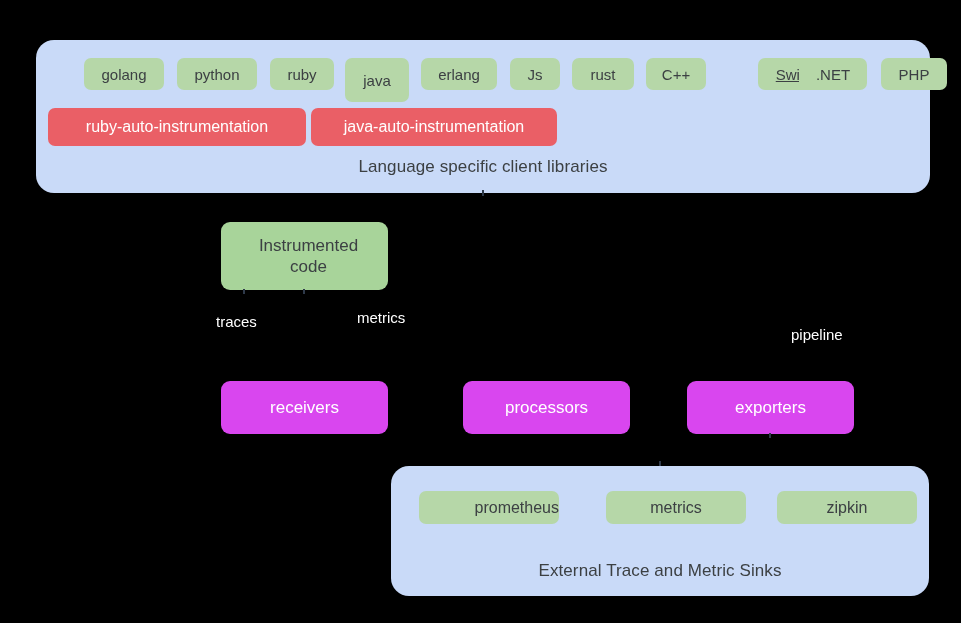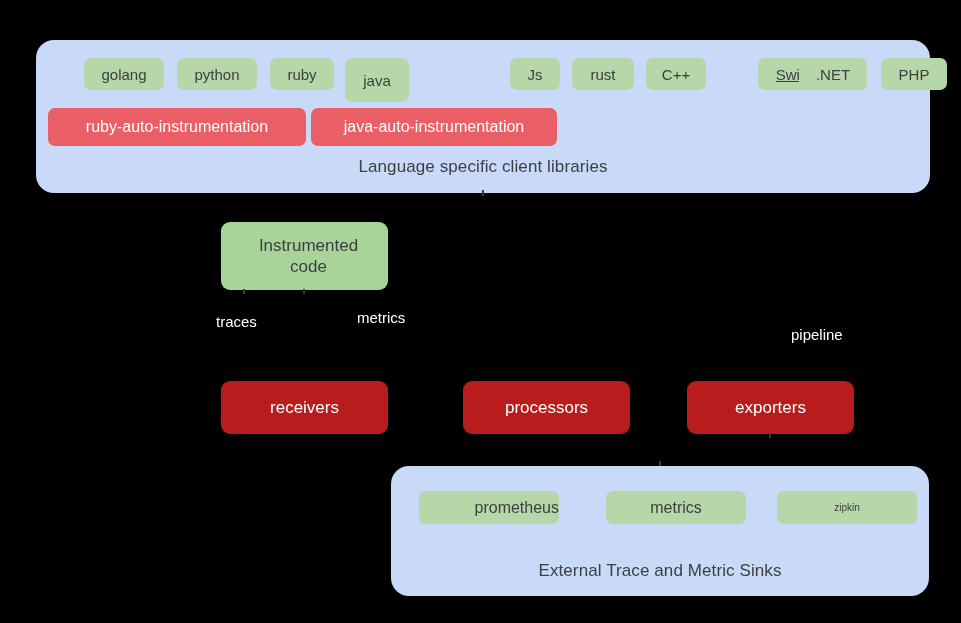--- a/index.html
+++ b/index.html
@@ -65,21 +65,21 @@
     box-sizing: border-box;
     white-space: pre-line;
     line-height: 1.25;
   }
   .box-green {
     background: #a8d49a;
     color: #3c4043;
     font-size: 17px;
   }
   .box-blue {
-    background: #b91c1c;
+    background: #d946ef;
     color: #ffffff;
     font-size: 17px;
   }
 
   
   .edge-label {
     position: absolute;
     color: #ffffff;
     font-size: 15px;
     white-space: nowrap;
@@ -102,20 +102,23 @@
       <span>golang</span>
     </div>
     <div class="chip chip-green" style="left:141px; top:18px; width:80px; height:32px;">
       <span>python</span>
     </div>
     <div class="chip chip-green" style="left:234px; top:18px; width:64px; height:32px;">
       <span>ruby</span>
     </div>
     <div class="chip chip-green" style="left:309px; top:18px; width:64px; height:44px;">
       <span>java</span>
+    </div>
+    <div class="chip chip-green" style="left:385px; top:18px; width:76px; height:32px;">
+      <span>erlang</span>
     </div>
     <div class="chip chip-green" style="left:474px; top:18px; width:50px; height:32px;">
       <span>Js</span>
     </div>
     <div class="chip chip-green" style="left:536px; top:18px; width:62px; height:32px;">
       <span>rust</span>
     </div>
     <div class="chip chip-green" style="left:610px; top:18px; width:60px; height:32px;">
       <span>C++</span>
     </div>
@@ -168,20 +171,20 @@
   <div class="connector" style="left:659px; top:461px; width:2px; height:6px;"></div>
 
   <div class="panel" style="left:391px; top:466px; width:538px; height:130px;">
 
     <div class="chip chip-green" style="left:28px; top:25px; width:140px; height:33px; font-size:16px;justify-content:flex-end;">
       <span>prometheus</span>
     </div>
     <div class="chip chip-green" style="left:215px; top:25px; width:140px; height:33px; font-size:16px;">
       <span>metrics</span>
     </div>
-    <div class="chip chip-green" style="left:386px; top:25px; width:140px; height:33px; font-size:10px;">
+    <div class="chip chip-green" style="left:386px; top:25px; width:140px; height:33px; font-size:16px;">
       <span>zipkin</span>
     </div>
 
     <div class="panel-caption" style="top:95px;">External Trace and Metric Sinks</div>
   </div>
 
 </div>
 
 </body></html>

